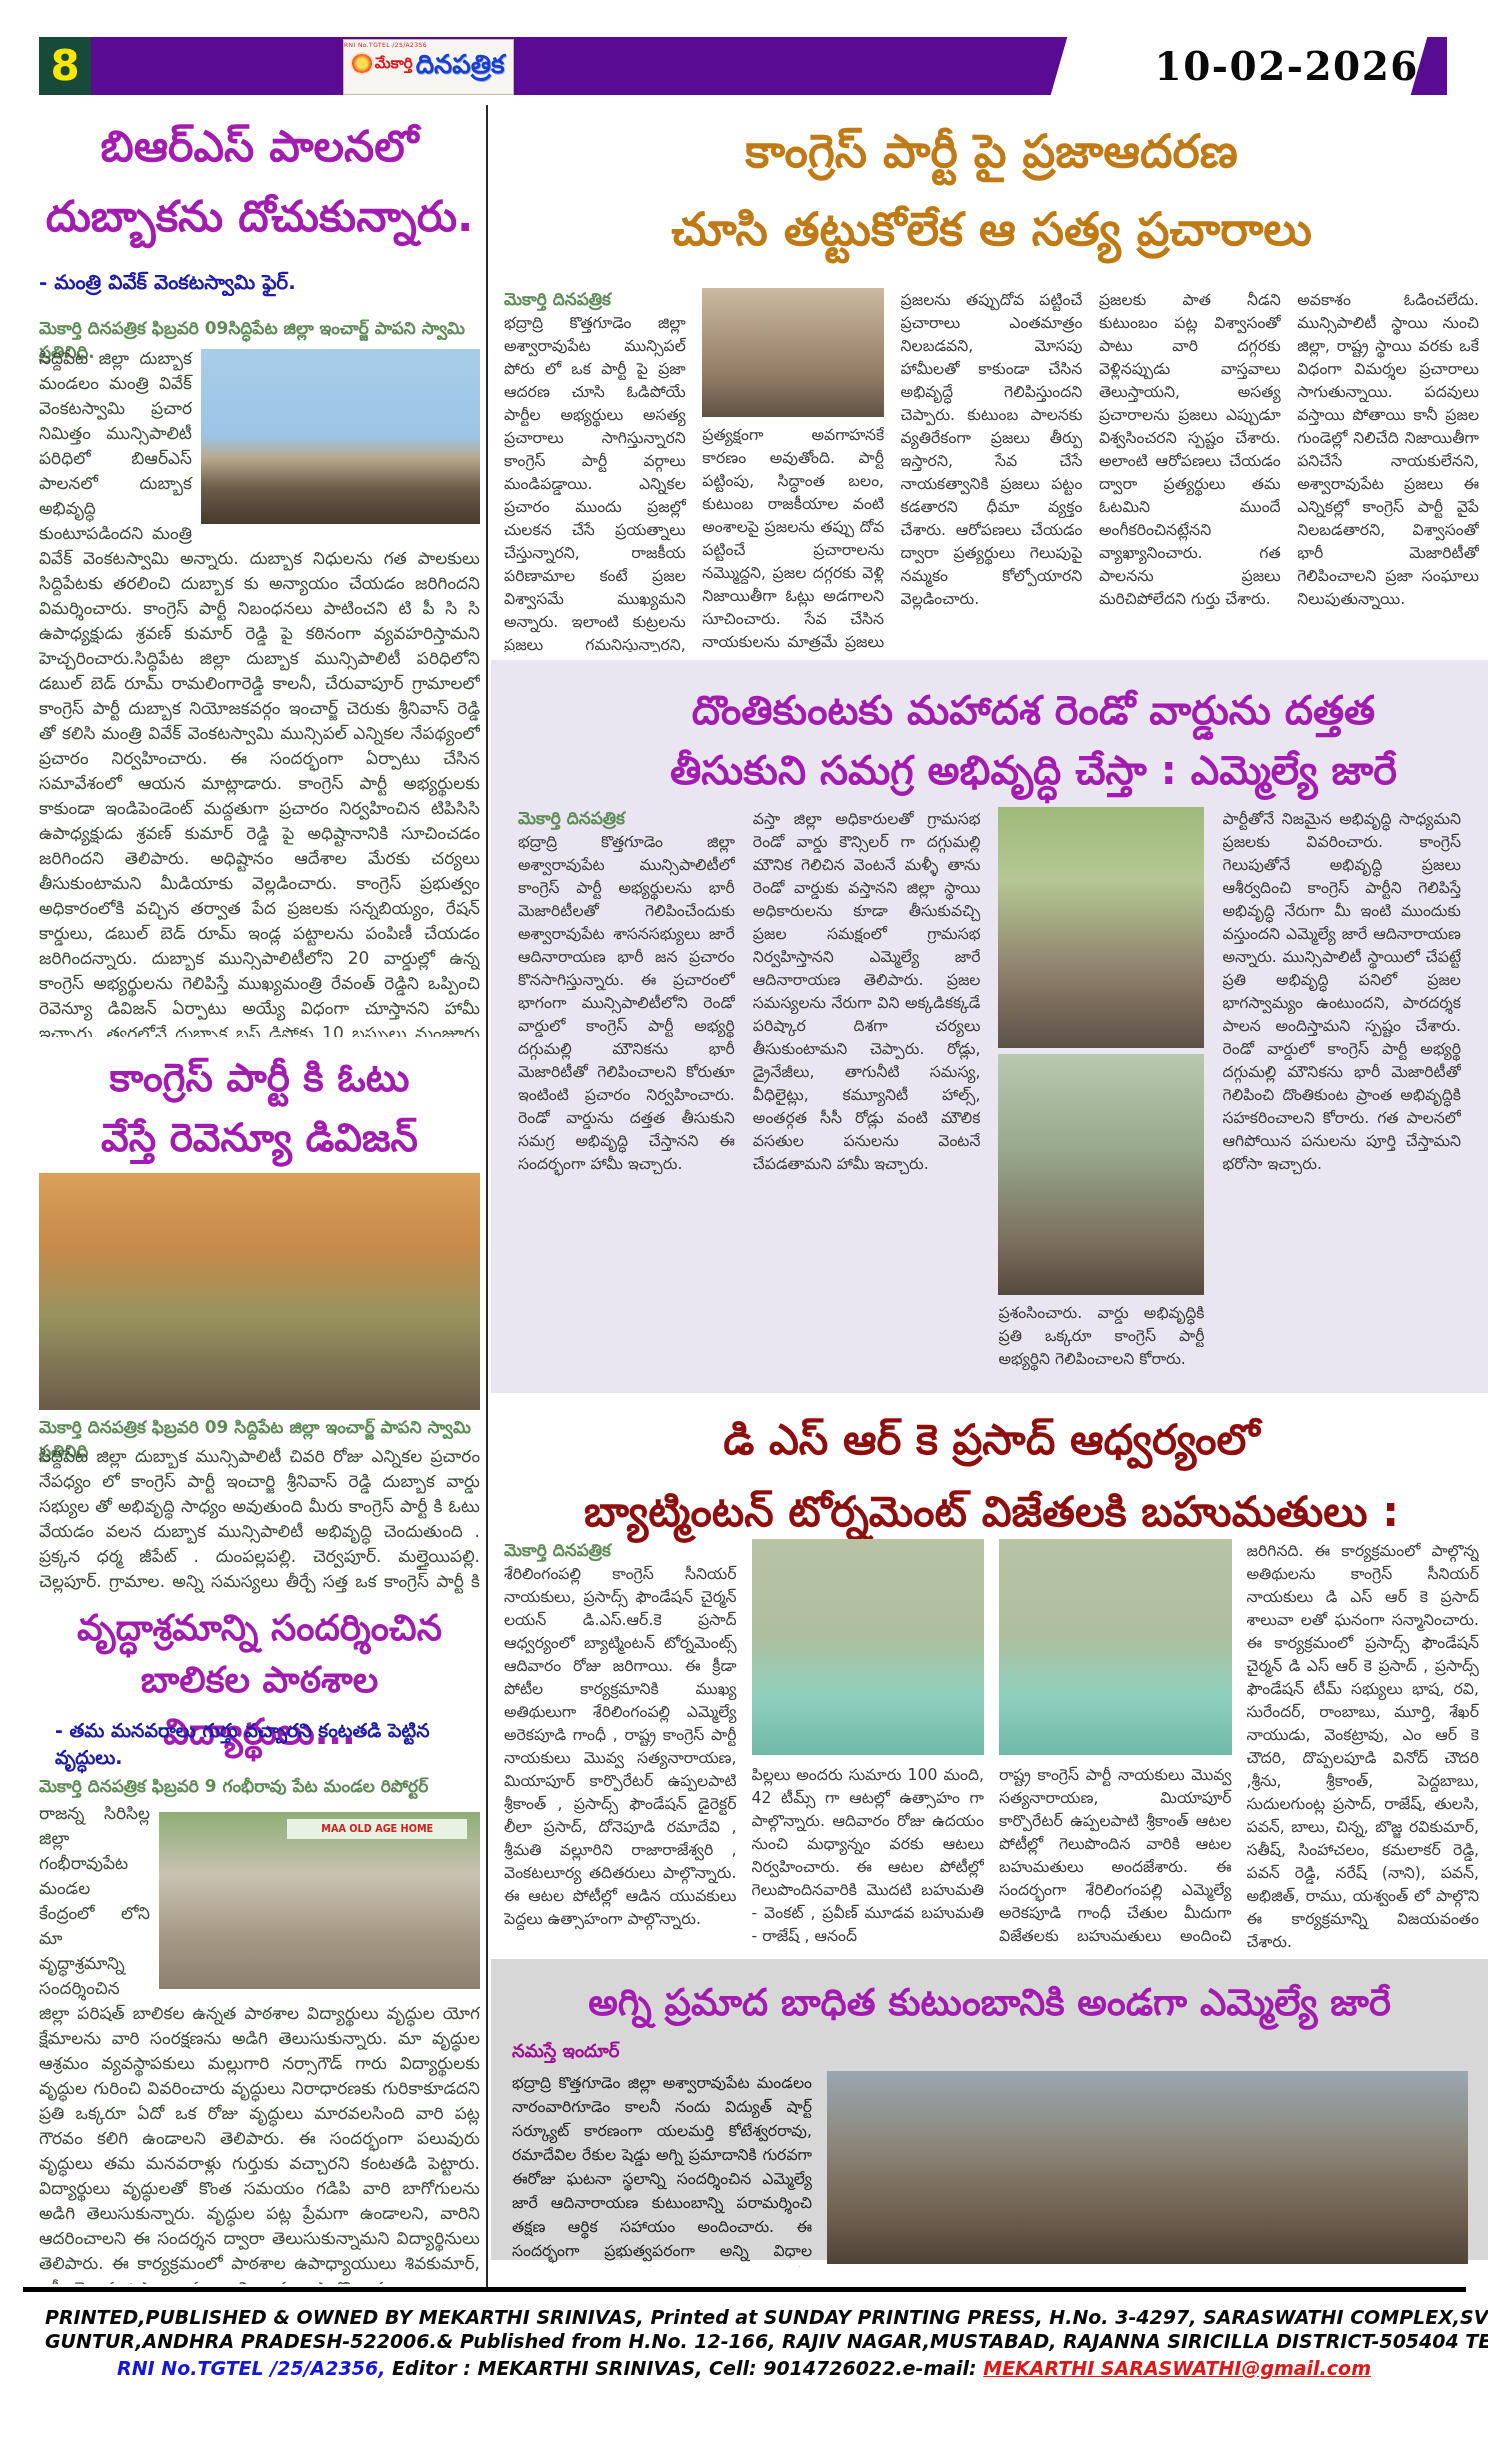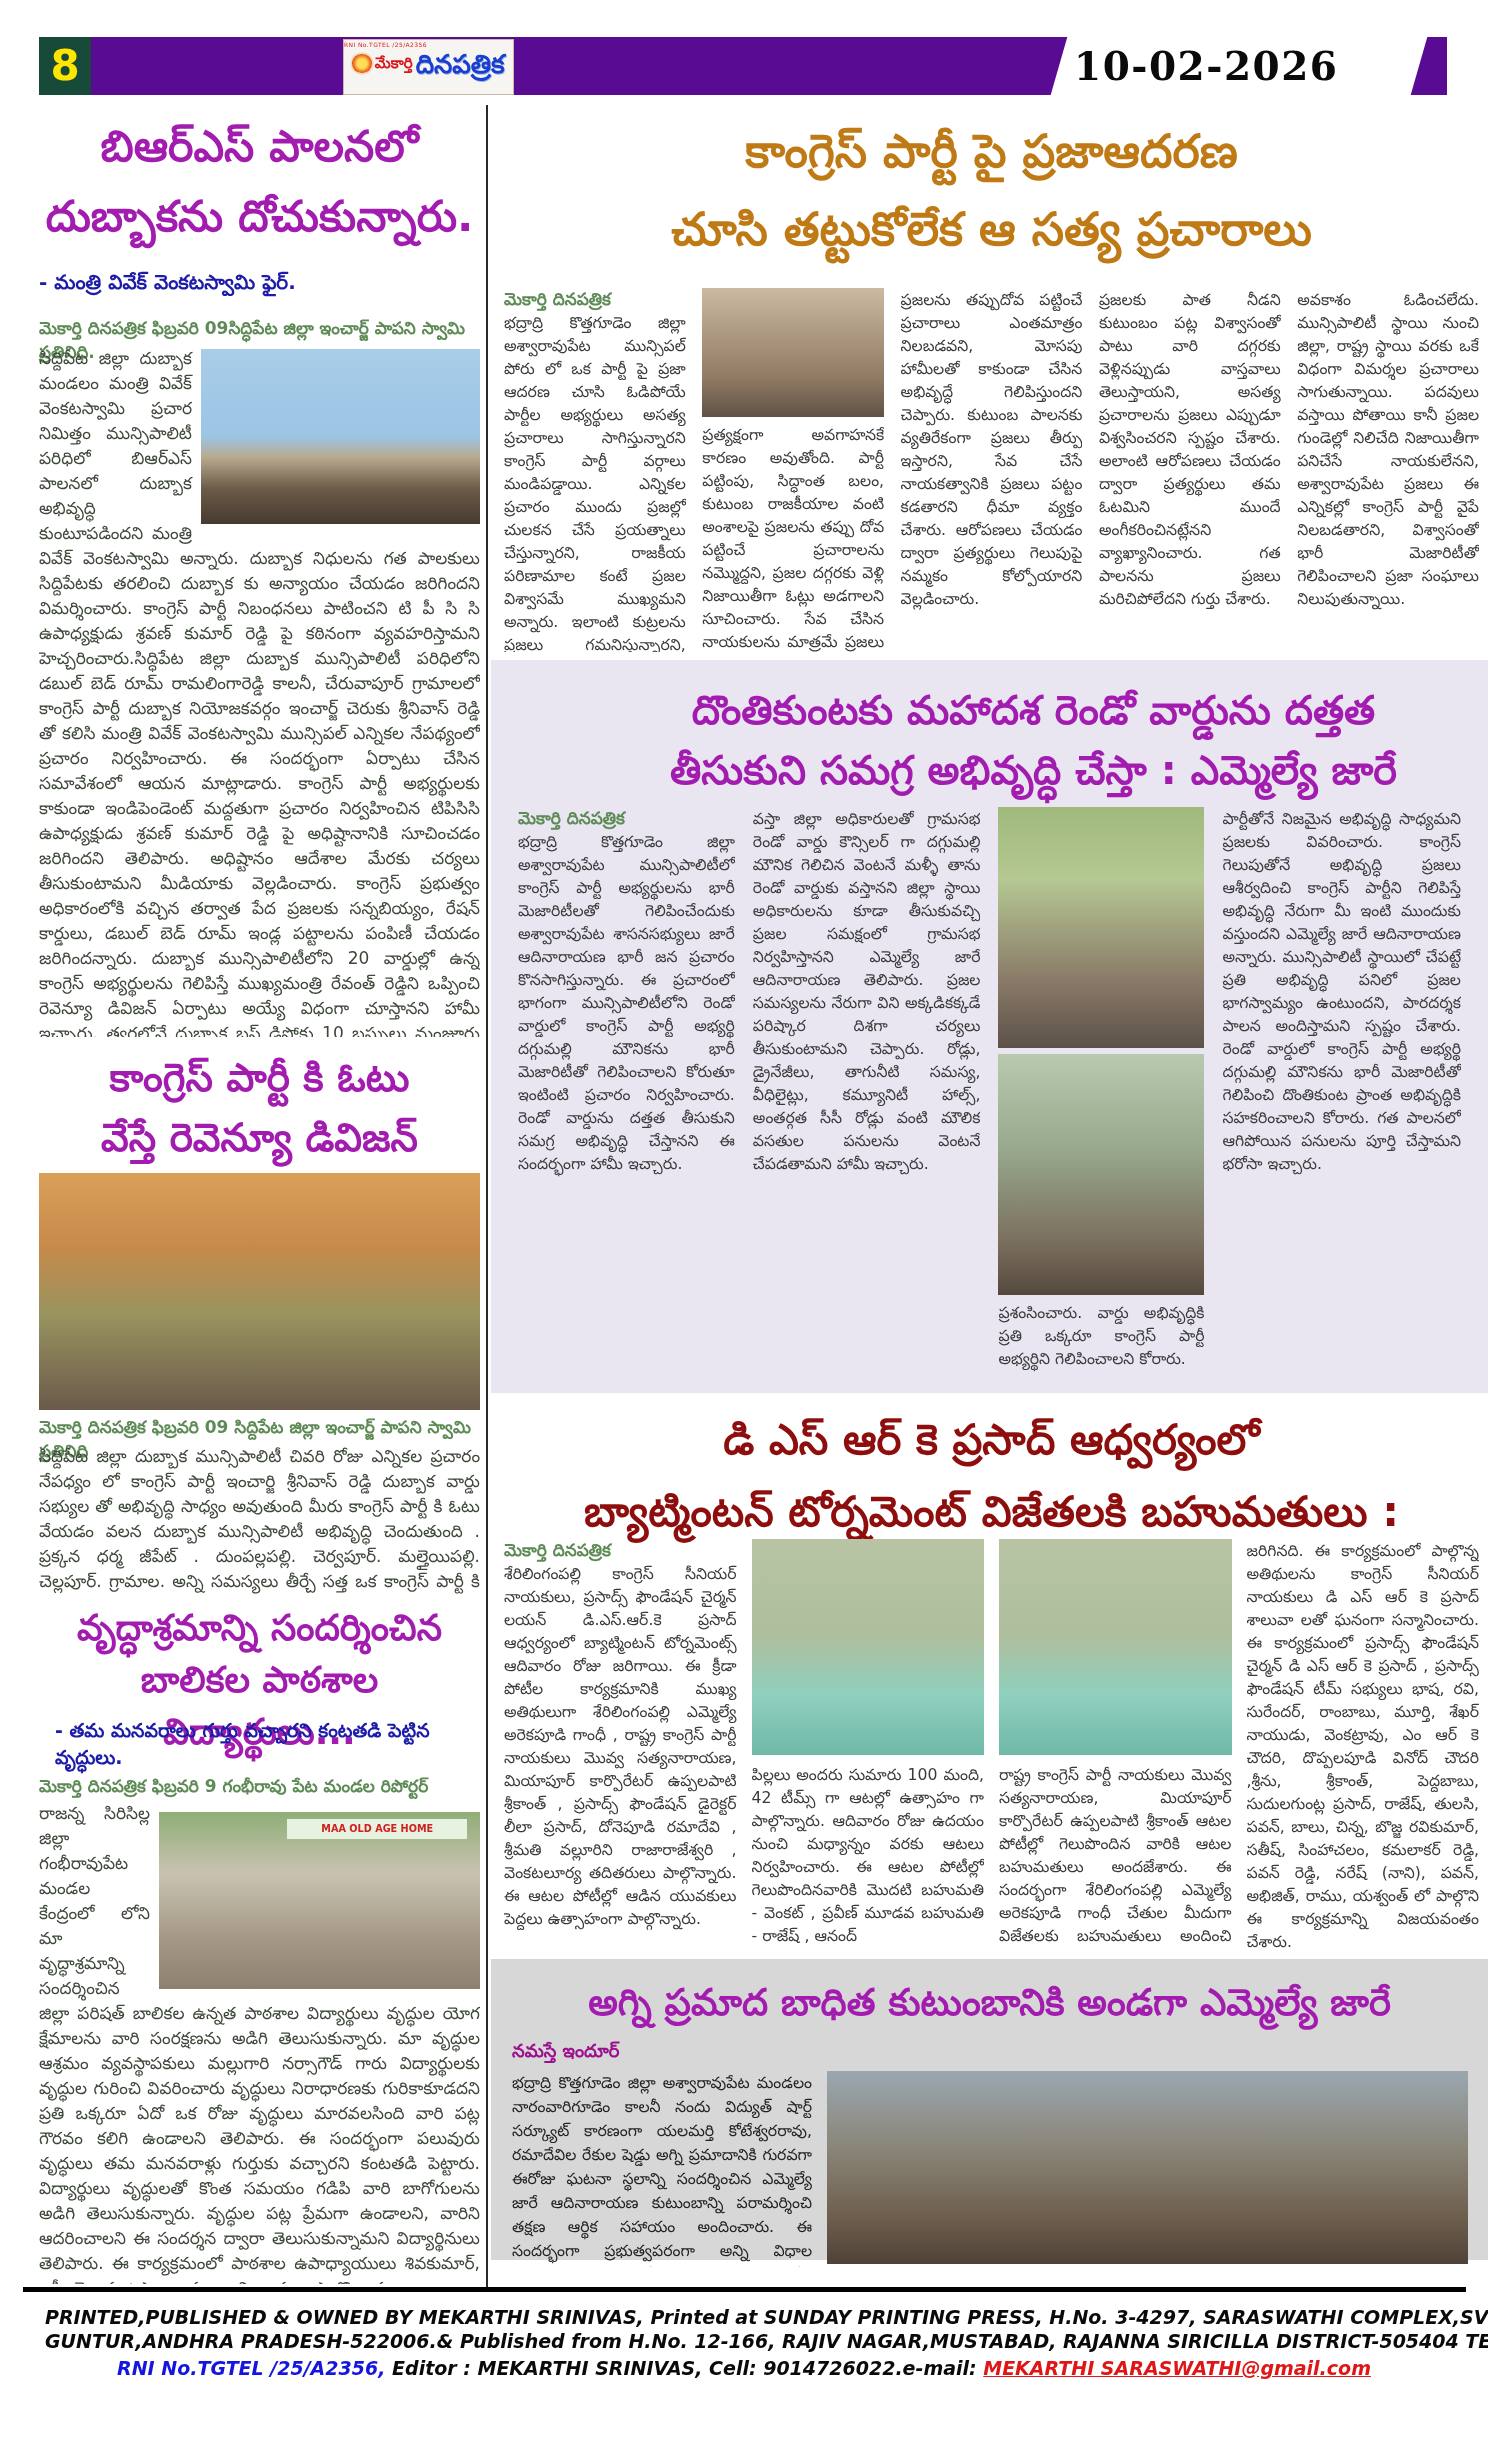--- a/index.html
+++ b/index.html
@@ -17,21 +17,21 @@
   .logo{left:304px;top:2.2px;width:169px;height:54px;background:#f7f5f1;border:0.7px solid #c9b8a6;
         text-align:left;line-height:1;}
   .logo .reg{display:block;color:#d81818;font-size:6px;margin-top:1.5px;letter-spacing:0.4px;}
   .logo .row{display:flex;align-items:center;justify-content:center;gap:3px;margin-top:3px;}
   .sun{width:19.5px;height:19.5px;border-radius:50%;background:radial-gradient(circle,#ffdd55 35%,#e84810 70%);
        box-shadow:0 0 0 1.5px #f6d9b8;}
   .m-script{color:#d81818;font-size:15px;font-weight:800;}
   .m-title{color:#1a3fd0;font-size:26px;font-weight:800;text-shadow:0.7px 0.7px 0 #9db6e8;}
   .date-band{left:1020px;top:0;width:360px;height:58px;background:#ffffff;transform:skewX(-16deg);}
   .date-text{left:1035px;top:6px;width:345px;height:46px;color:#0a0a0a;font-size:39px;font-weight:800;
-             letter-spacing:1.5px;text-align:left;font-family:"DejaVu Serif","Liberation Serif",serif;}
+             letter-spacing:1.5px;text-align:right;font-family:"DejaVu Serif","Liberation Serif",serif;}
 
   
   .vrule{left:486px;top:105px;width:1.5px;height:2182px;background:#2a2a2a;}
   .hrule{left:22.5px;top:2287px;width:1443px;height:5.2px;background:#000;}
 
   
   .head-black{color:#a21caf;font-weight:700;}
   .byline{color:#1c1ca8;font-weight:700;font-size:20px;}
   .dateline{color:#5d8a55;font-weight:700;font-size:17px;}
   .bodytext{font-size:17px;line-height:25px;color:#3d473a;}

